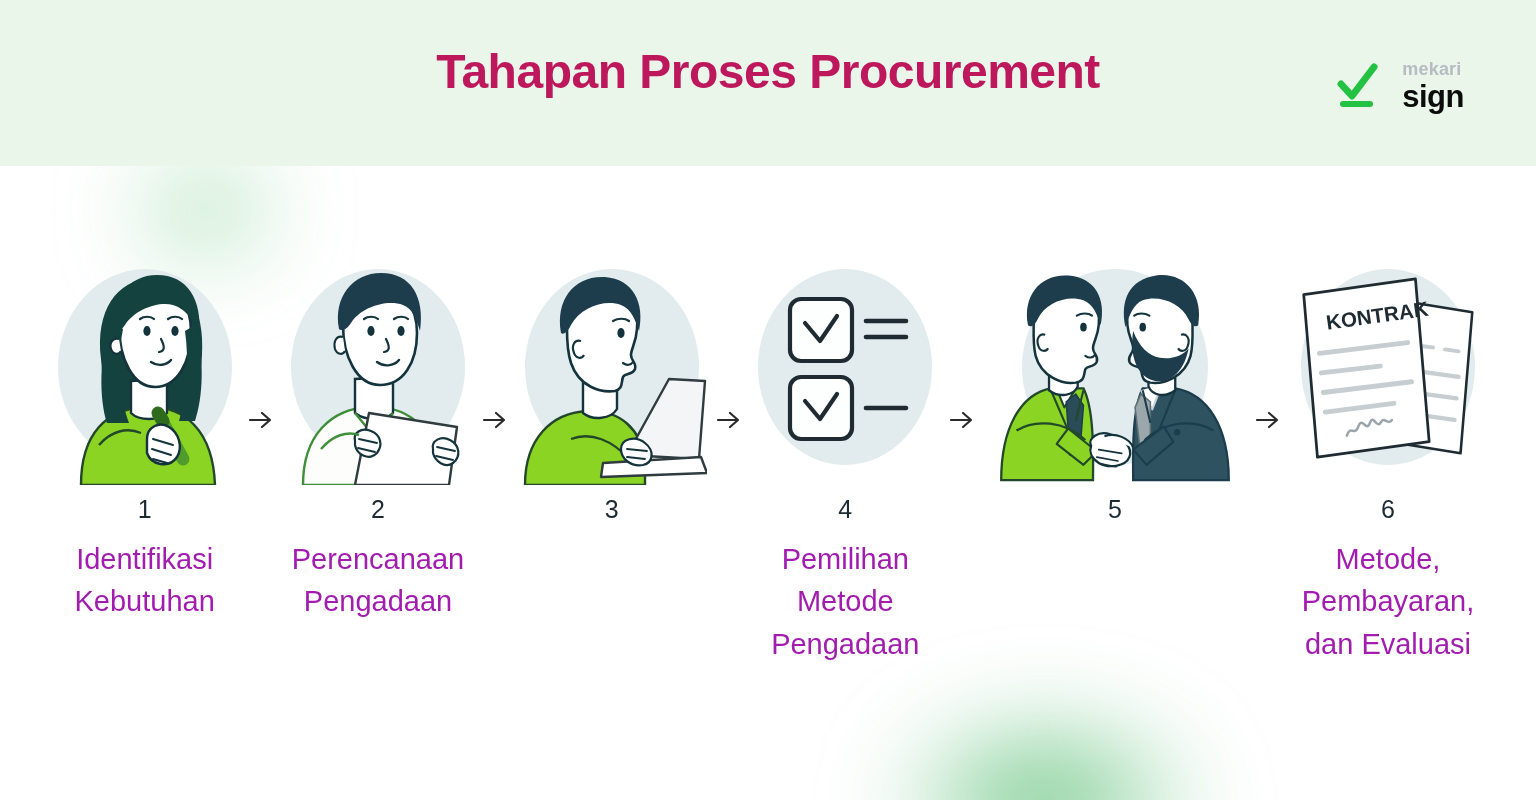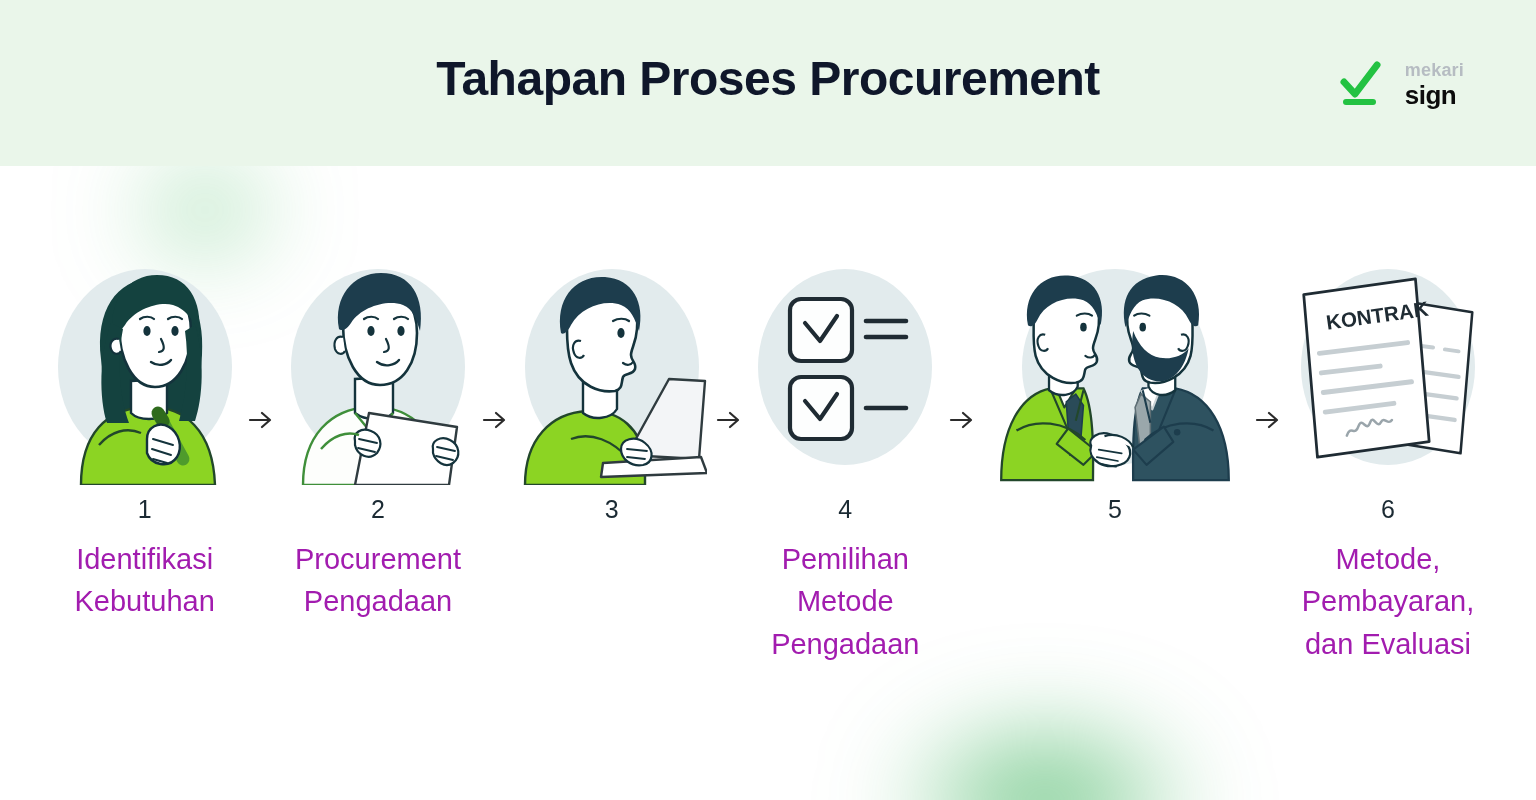--- a/index.html
+++ b/index.html
@@ -17,30 +17,30 @@
       background: radial-gradient(closest-side, rgba(61,183,90,.55), rgba(61,183,90,0)); }
   .blob-bottom   { left: 880px; top: 705px; width: 330px; height: 190px;
       background: radial-gradient(closest-side, rgba(35,168,70,.75), rgba(35,168,70,0)); }
 
   
   .header {
     position: absolute; left:0; top:0; width:1536px; height:166px;
     background:#eaf6ea;
   }
   .title {
-    position:absolute; left:0; top:51px; width:1536px; text-align:center;
+    position:absolute; left:0; top:44px; width:1536px; text-align:center;
     font-size:48px; font-weight:700; letter-spacing:-0.5px;
-    color:#0f172a;
+    color:#be185d;
     font-family:"Liberation Sans", sans-serif;
   }
   .logo { position:absolute; right:72px; top:60px; display:flex; align-items:center; gap:23px; }
   .logo-mark { width:44px; height:48px; position:relative; }
   .logo-words { display:flex; flex-direction:column; line-height:1; }
   .logo-mekari { font-size:18px; color:#b6bcc2; font-weight:600; letter-spacing:.2px; }
-  .logo-sign { font-size:26px; color:#0c0c0c; font-weight:700; letter-spacing:-.5px; margin-top:3px;}
+  .logo-sign { font-size:31px; color:#0c0c0c; font-weight:700; letter-spacing:-.5px; margin-top:3px;}
 
   
   .steps {
     position:absolute; left:50px; top:255px; width:1436px;
     display:flex; align-items:flex-start; justify-content:space-between;
   }
   .step { width:196px; display:flex; flex-direction:column; align-items:center; }
   .step.wide { width:262px; }
   .art-wrap { position:relative; width:100%; height:230px; display:flex; align-items:flex-end; justify-content:center; }
   .circle-bg {
@@ -166,21 +166,21 @@
 
           <path d="M70 178 C68 170 76 164 86 168 C96 172 98 182 92 190 C84 198 72 192 70 182Z" fill="#fff" stroke="#14333c" stroke-width="2.2"></path>
           <path d="M74 176 L92 180 M73 185 L90 189" stroke="#14333c" stroke-width="1.8" stroke-linecap="round"></path>
           <path d="M148 186 C146 178 156 172 165 177 C175 182 176 194 168 200 C160 206 150 198 148 190Z" fill="#fff" stroke="#14333c" stroke-width="2.2"></path>
           <path d="M152 184 L170 188 M151 193 L168 197" stroke="#14333c" stroke-width="1.8" stroke-linecap="round"></path>
 
           <path d="M36 186 C48 172 62 168 74 172" stroke="#3f8f3a" stroke-width="2.4" fill="none"></path>
         </svg>
       </div>
       <div class="step-num">2</div>
-      <div class="step-label">Procurement
+      <div class="step-label">Perencanaan
 Pengadaan</div>
     </div>
 
     <div class="arrow">
       <svg width="26" height="18" viewBox="0 0 26 18">
         <path d="M2 9 H21 M14 2 L22 9 L14 16" fill="none" stroke="#2b2b2b" stroke-width="2.2" stroke-linecap="round" stroke-linejoin="round"></path>
       </svg>
     </div>
 
     <div class="step">

